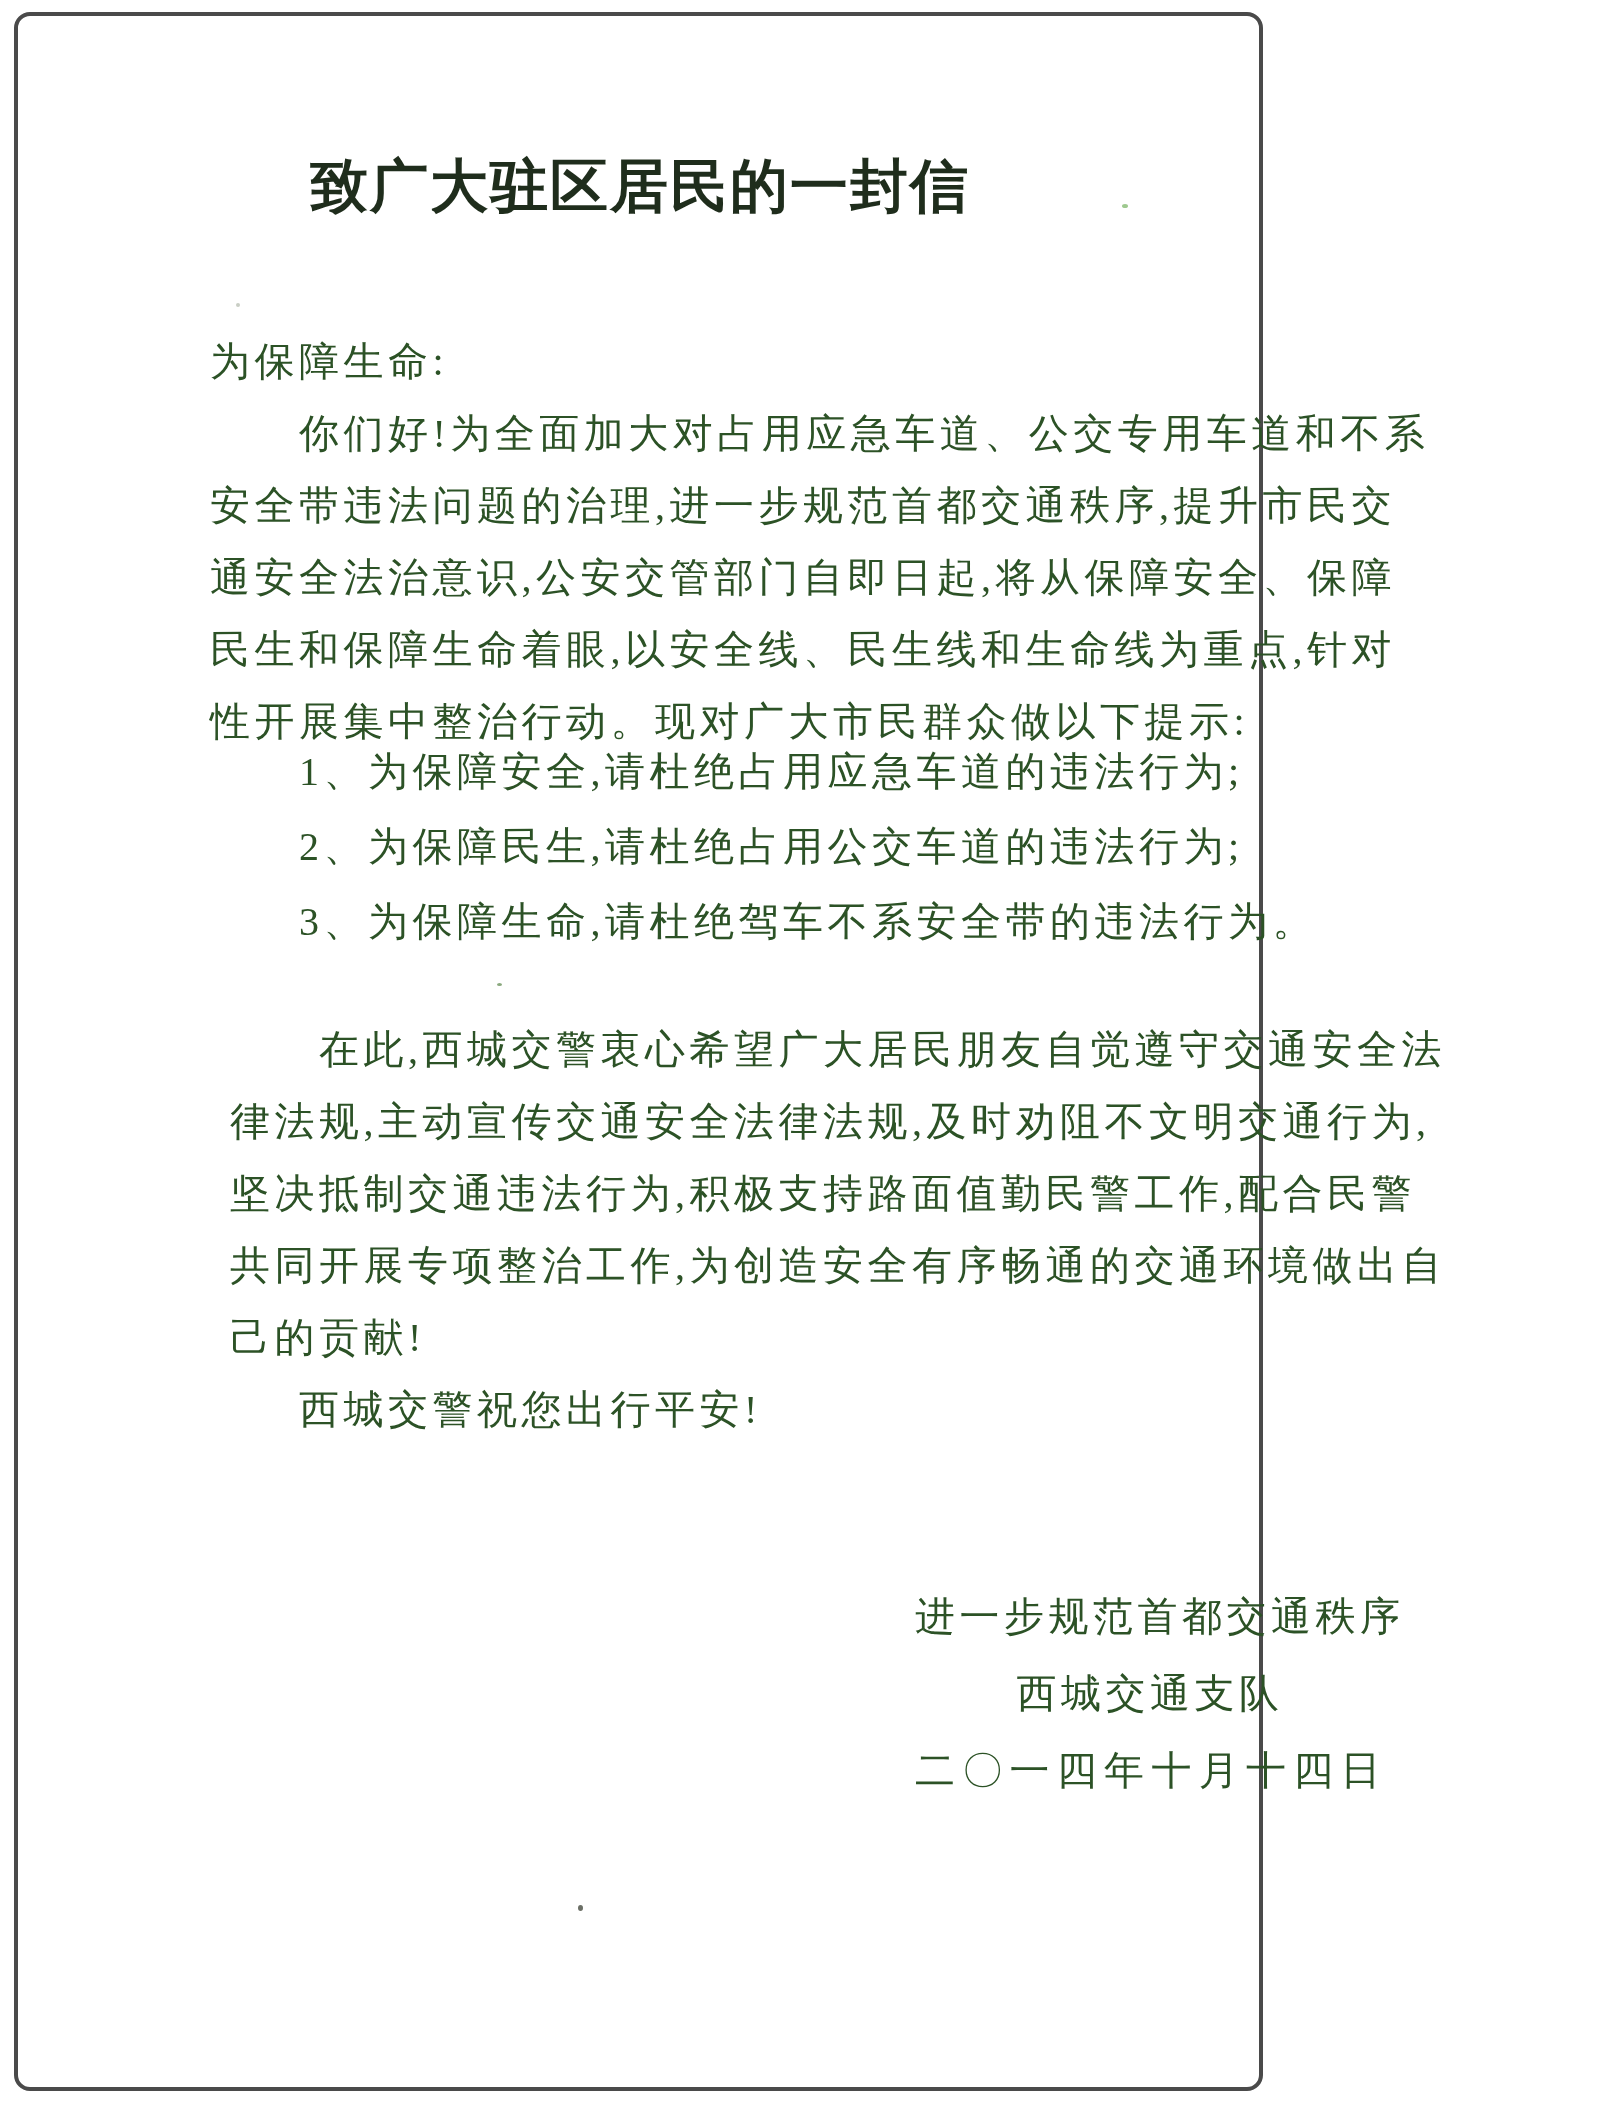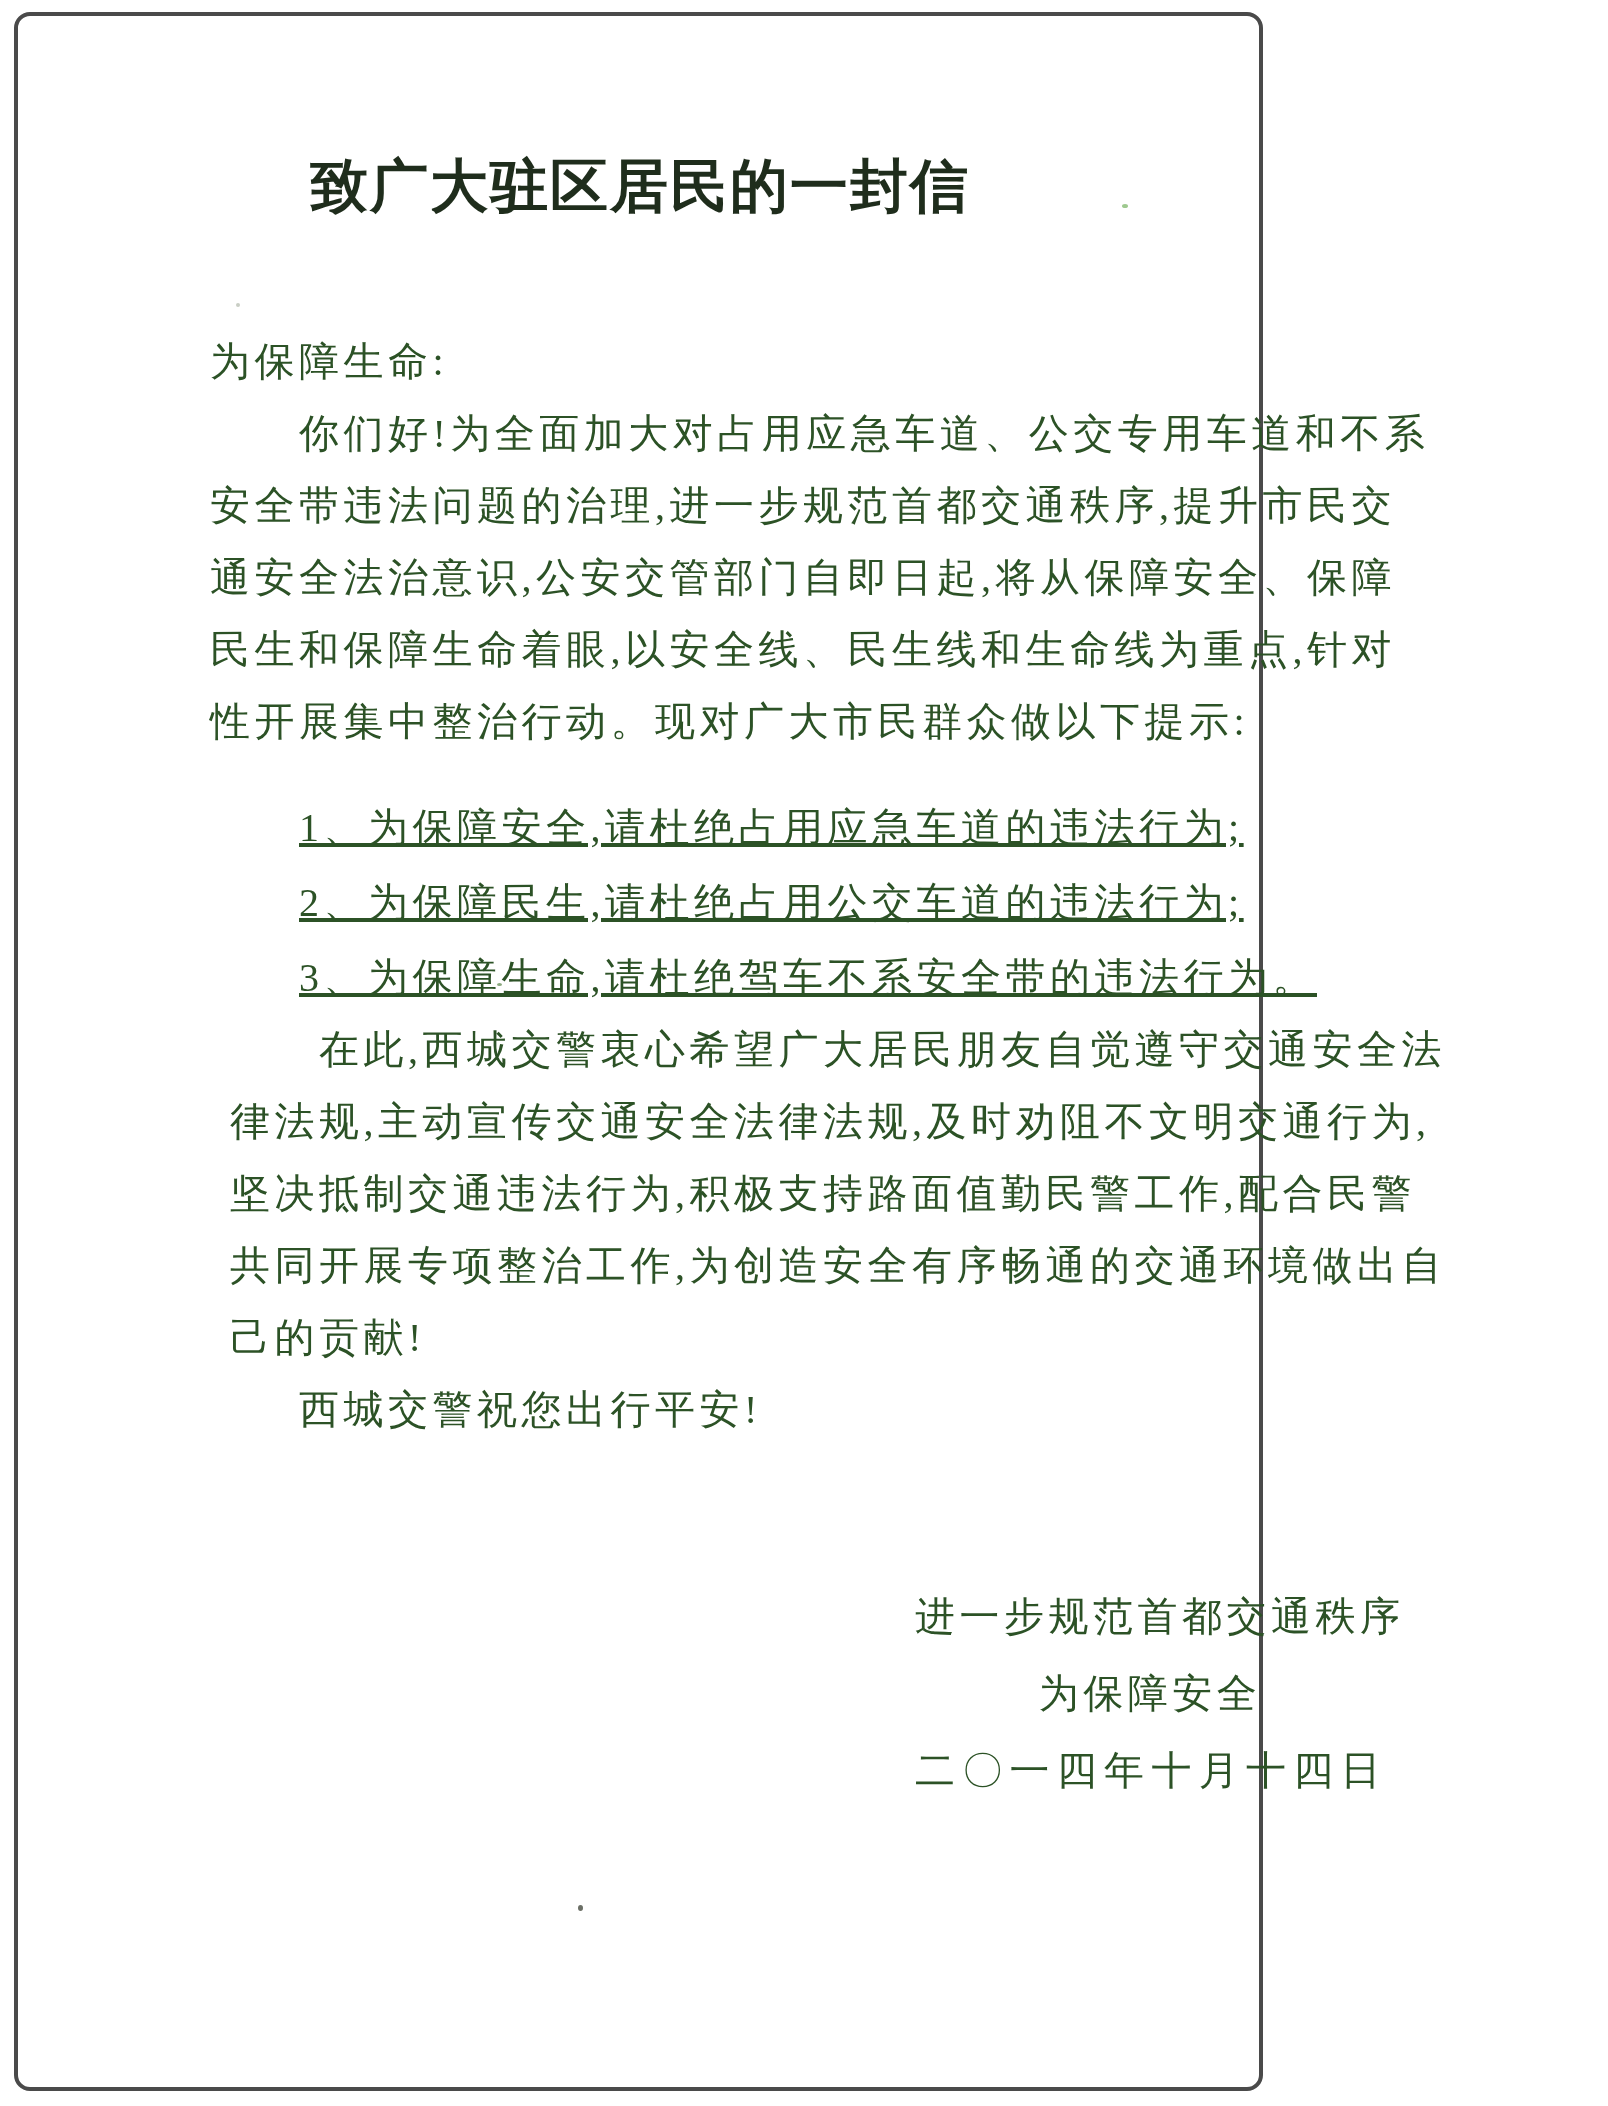--- a/index.html
+++ b/index.html
@@ -43,21 +43,21 @@
     letter-spacing: 4.5px;
     line-height: 72px;
     white-space: nowrap;
   }
   .salutation {
     position: absolute; left: 210px; top: 326px;
   }
   .para { position: absolute; left: 210px; }
   .para-intro   { top: 398px; font-family: Liberation Serif, serif; }
   .para-closing { top: 1014px; margin-left: 20px; }
-  .numbered-list { position: absolute; left: 210px; top: 790px; line-height: 75px; text-decoration: underline; }
+  .numbered-list { position: absolute; left: 210px; top: 734px; line-height: 75px; }
   .numbered-list .line { padding-left: 89px; }
   .indent { padding-left: 89px; }
   .wish-line { position: absolute; left: 210px; top: 1374px; }
   .signature {
     position: absolute; left: 915px; top: 1578px; width: 470px;
     line-height: 77px;
   }
   .sig-stretch { text-align: justify; text-align-last: justify; }
   .sig-center  { text-align: center; }
   .speck { position: absolute; border-radius: 50%; }
@@ -95,21 +95,21 @@
     <div class="line">律法规,主动宣传交通安全法律法规,及时劝阻不文明交通行为,</div>
     <div class="line">坚决抵制交通违法行为,积极支持路面值勤民警工作,配合民警</div>
     <div class="line">共同开展专项整治工作,为创造安全有序畅通的交通环境做出自</div>
     <div class="line">己的贡献!</div>
   </div>
 
   <div class="body-text wish-line indent">西城交警祝您出行平安!</div>
 
   <div class="signature body-text">
     <div class="sig-stretch">进一步规范首都交通秩序</div>
-    <div class="sig-center">为保障安全</div>
+    <div class="sig-center">西城交通支队</div>
     <div class="sig-stretch">二〇一四年十月十四日</div>
   </div>
 
   <div class="speck speck-1"></div>
   <div class="speck speck-2"></div>
   <div class="speck speck-3"></div>
   <div class="speck speck-4"></div>
 </div>
 
 </body></html>

